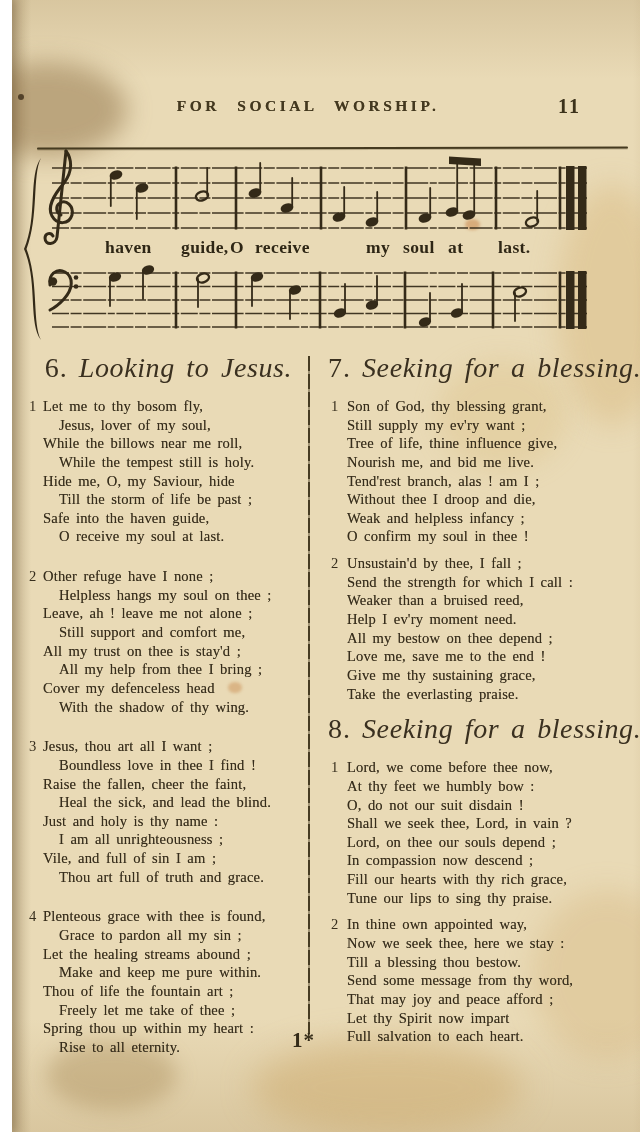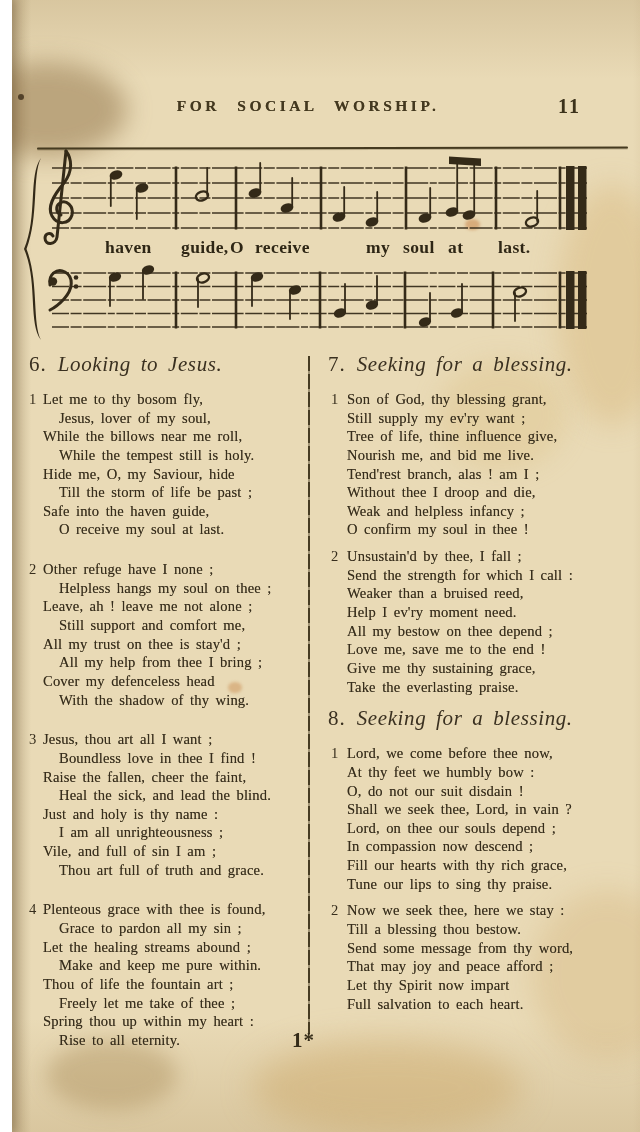--- a/index.html
+++ b/index.html
@@ -32,21 +32,21 @@
   .music .hhead{fill:none;stroke:#342a18;stroke-width:2.3;}
   .music .clef{stroke:#342a18;stroke-width:3;fill:none;stroke-linecap:round;}
   .music .inkfill{fill:#342a18;}
   .lyric{font-family:"Liberation Serif","DejaVu Serif",serif;font-size:17.5px;
       font-weight:600;fill:#2e2615;letter-spacing:.4px;}
 
   
   .col{position:absolute;}
   .col-left{left:17px;top:352px;width:279px;}
   .col-right{left:316px;top:352px;width:298px;}
-  .hymn-heading{margin:0 0 13px 0;font-size:21px;font-weight:400;
+  .hymn-heading{margin:0 0 13px 0;text-align:center;font-size:28px;font-weight:400;
       color:#3a3020;white-space:nowrap;font-family:Liberation Serif, serif;}
   .hymn-heading .h-num{font-style:normal;letter-spacing:1px;}
   .hymn-heading .h-title{font-style:italic;margin-left:11px;letter-spacing:.6px;word-spacing:4px;}
   .hymn-8{margin-top:10px;}
   .verse{position:relative;margin:0 0 21px 0;}
   .col-right .verse{margin-bottom:8px;}
   .col-left .verse{padding-left:14px;}
   .col-right .verse{padding-left:19px;}
   .vnum{position:absolute;left:0;top:1px;font-size:14.6px;color:#372e1d;}
   .col-right .vnum{left:3px;}
@@ -395,20 +395,21 @@
                 <div class="vline">Fill our hearts with thy rich grace,</div>
 
                 <div class="vline">Tune our lips to sing thy praise.</div>
               </div>
           </div>
 
           <div class="verse">
             <span class="vnum">2</span>
             <div class="vlines">
 
+                <div class="vline">In thine own appointed way,</div>
 
                 <div class="vline">Now we seek thee, here we stay :</div>
 
 
                 <div class="vline">Till a blessing thou bestow.</div>
 
                 <div class="vline">Send some message from thy word,</div>
 
                 <div class="vline">That may joy and peace afford ;</div>
 

